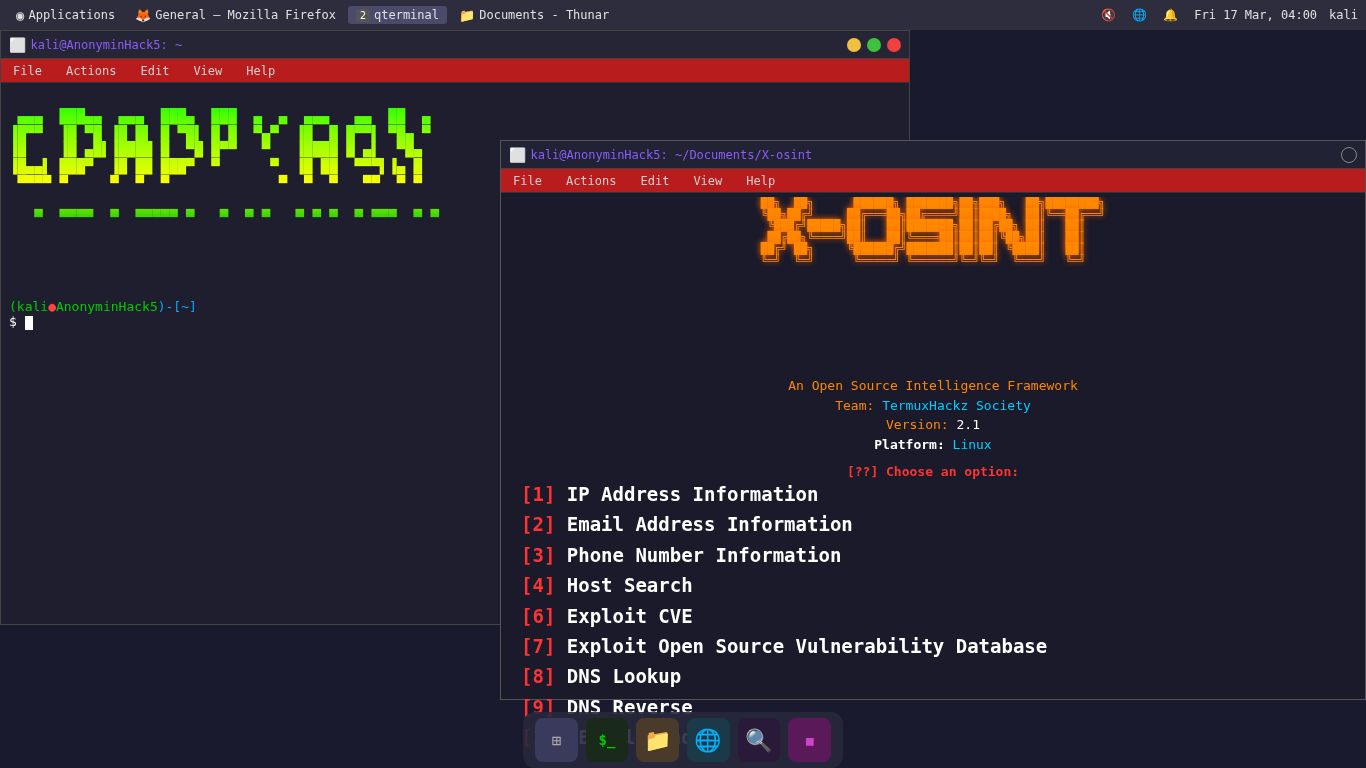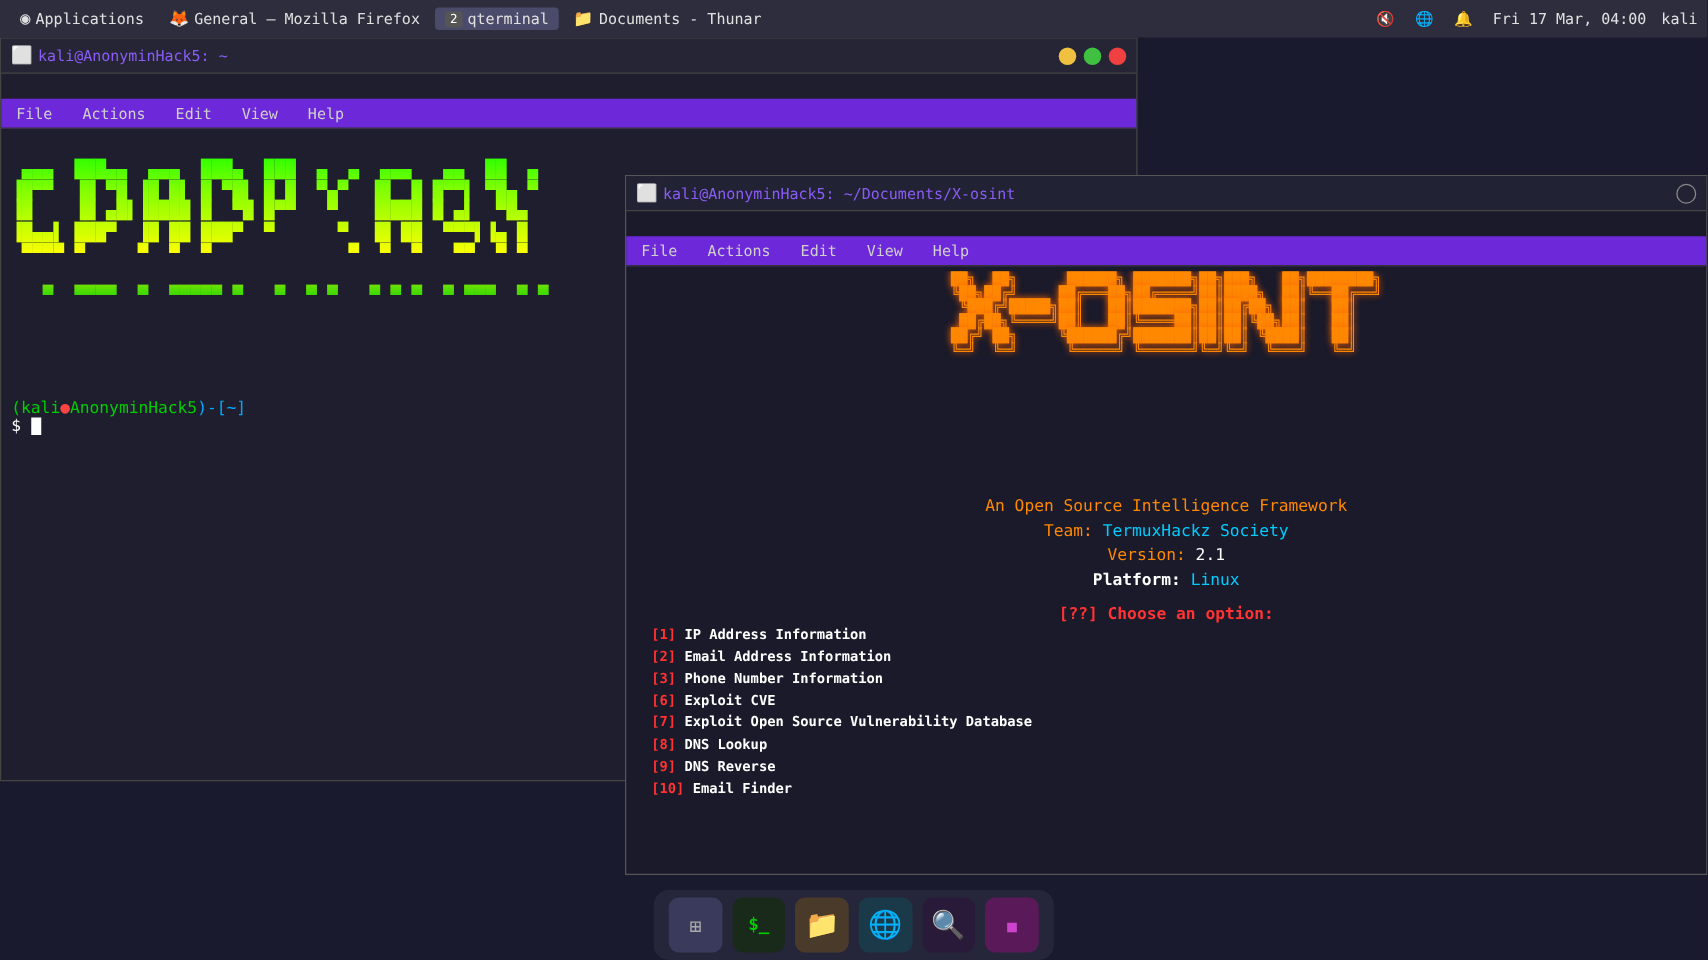--- a/index.html
+++ b/index.html
@@ -109,27 +109,26 @@
       border-radius: 50%;
       cursor: pointer;
     }
 
     .win-btn.minimize { background: #f0c040; }
     .win-btn.maximize { background: #40c040; }
     .win-btn.close { background: #f04040; }
 
     .terminal-menubar {
       height: 24px;
-      background: #6d28d9;
+      background: #b91c1c;
       display: flex;
       align-items: center;
       padding: 0 8px;
       gap: 16px;
       border-bottom: 1px solid #333;
-      margin-top: 20px;
     }
 
     .menu-item {
       color: #d0d0d0;
       font-size: 12px;
       cursor: pointer;
       padding: 2px 4px;
     }
 
     .terminal-content {
@@ -222,21 +221,21 @@
 
     .menu-prompt {
       color: #ff3333;
       font-weight: bold;
       margin-top: 8px;
       text-align: center;
     }
 
     .menu-option {
       line-height: 1.6;
-      font-size: 11px;
+      font-size: 19px;
     }
 
     .opt-num {
       color: #ff3333;
       font-weight: bold;
     }
 
     .opt-text {
       color: #ffffff;
       font-weight: bold;
@@ -431,20 +430,21 @@
           <span class="info-value-bold">Platform: </span><span class="info-value-cyan">Linux</span>
         </div>
 
         <div style="margin-top:10px;">
           <div class="menu-prompt">[??] Choose an option:</div>
           <div id="menu-options">
 
           <div class="menu-option"><span class="opt-num">[1]</span> <span class="opt-text">IP Address Information</span></div>
               <div class="menu-option"><span class="opt-num">[2]</span> <span class="opt-text">Email Address Information</span></div>
               <div class="menu-option"><span class="opt-num">[3]</span> <span class="opt-text">Phone Number Information</span></div>
+              <div class="menu-option"><span class="opt-num">[4]</span> <span class="opt-text">Host Search</span></div>
               <div class="menu-option"><span class="opt-num">[6]</span> <span class="opt-text">Exploit CVE</span></div>
               <div class="menu-option"><span class="opt-num">[7]</span> <span class="opt-text">Exploit Open Source Vulnerability Database</span></div>
               <div class="menu-option"><span class="opt-num">[8]</span> <span class="opt-text">DNS Lookup</span></div>
               <div class="menu-option"><span class="opt-num">[9]</span> <span class="opt-text">DNS Reverse</span></div>
               <div class="menu-option"><span class="opt-num">[10]</span> <span class="opt-text">Email Finder</span></div>
             </div>
         </div>
       </div>
     </div>
   </div>

